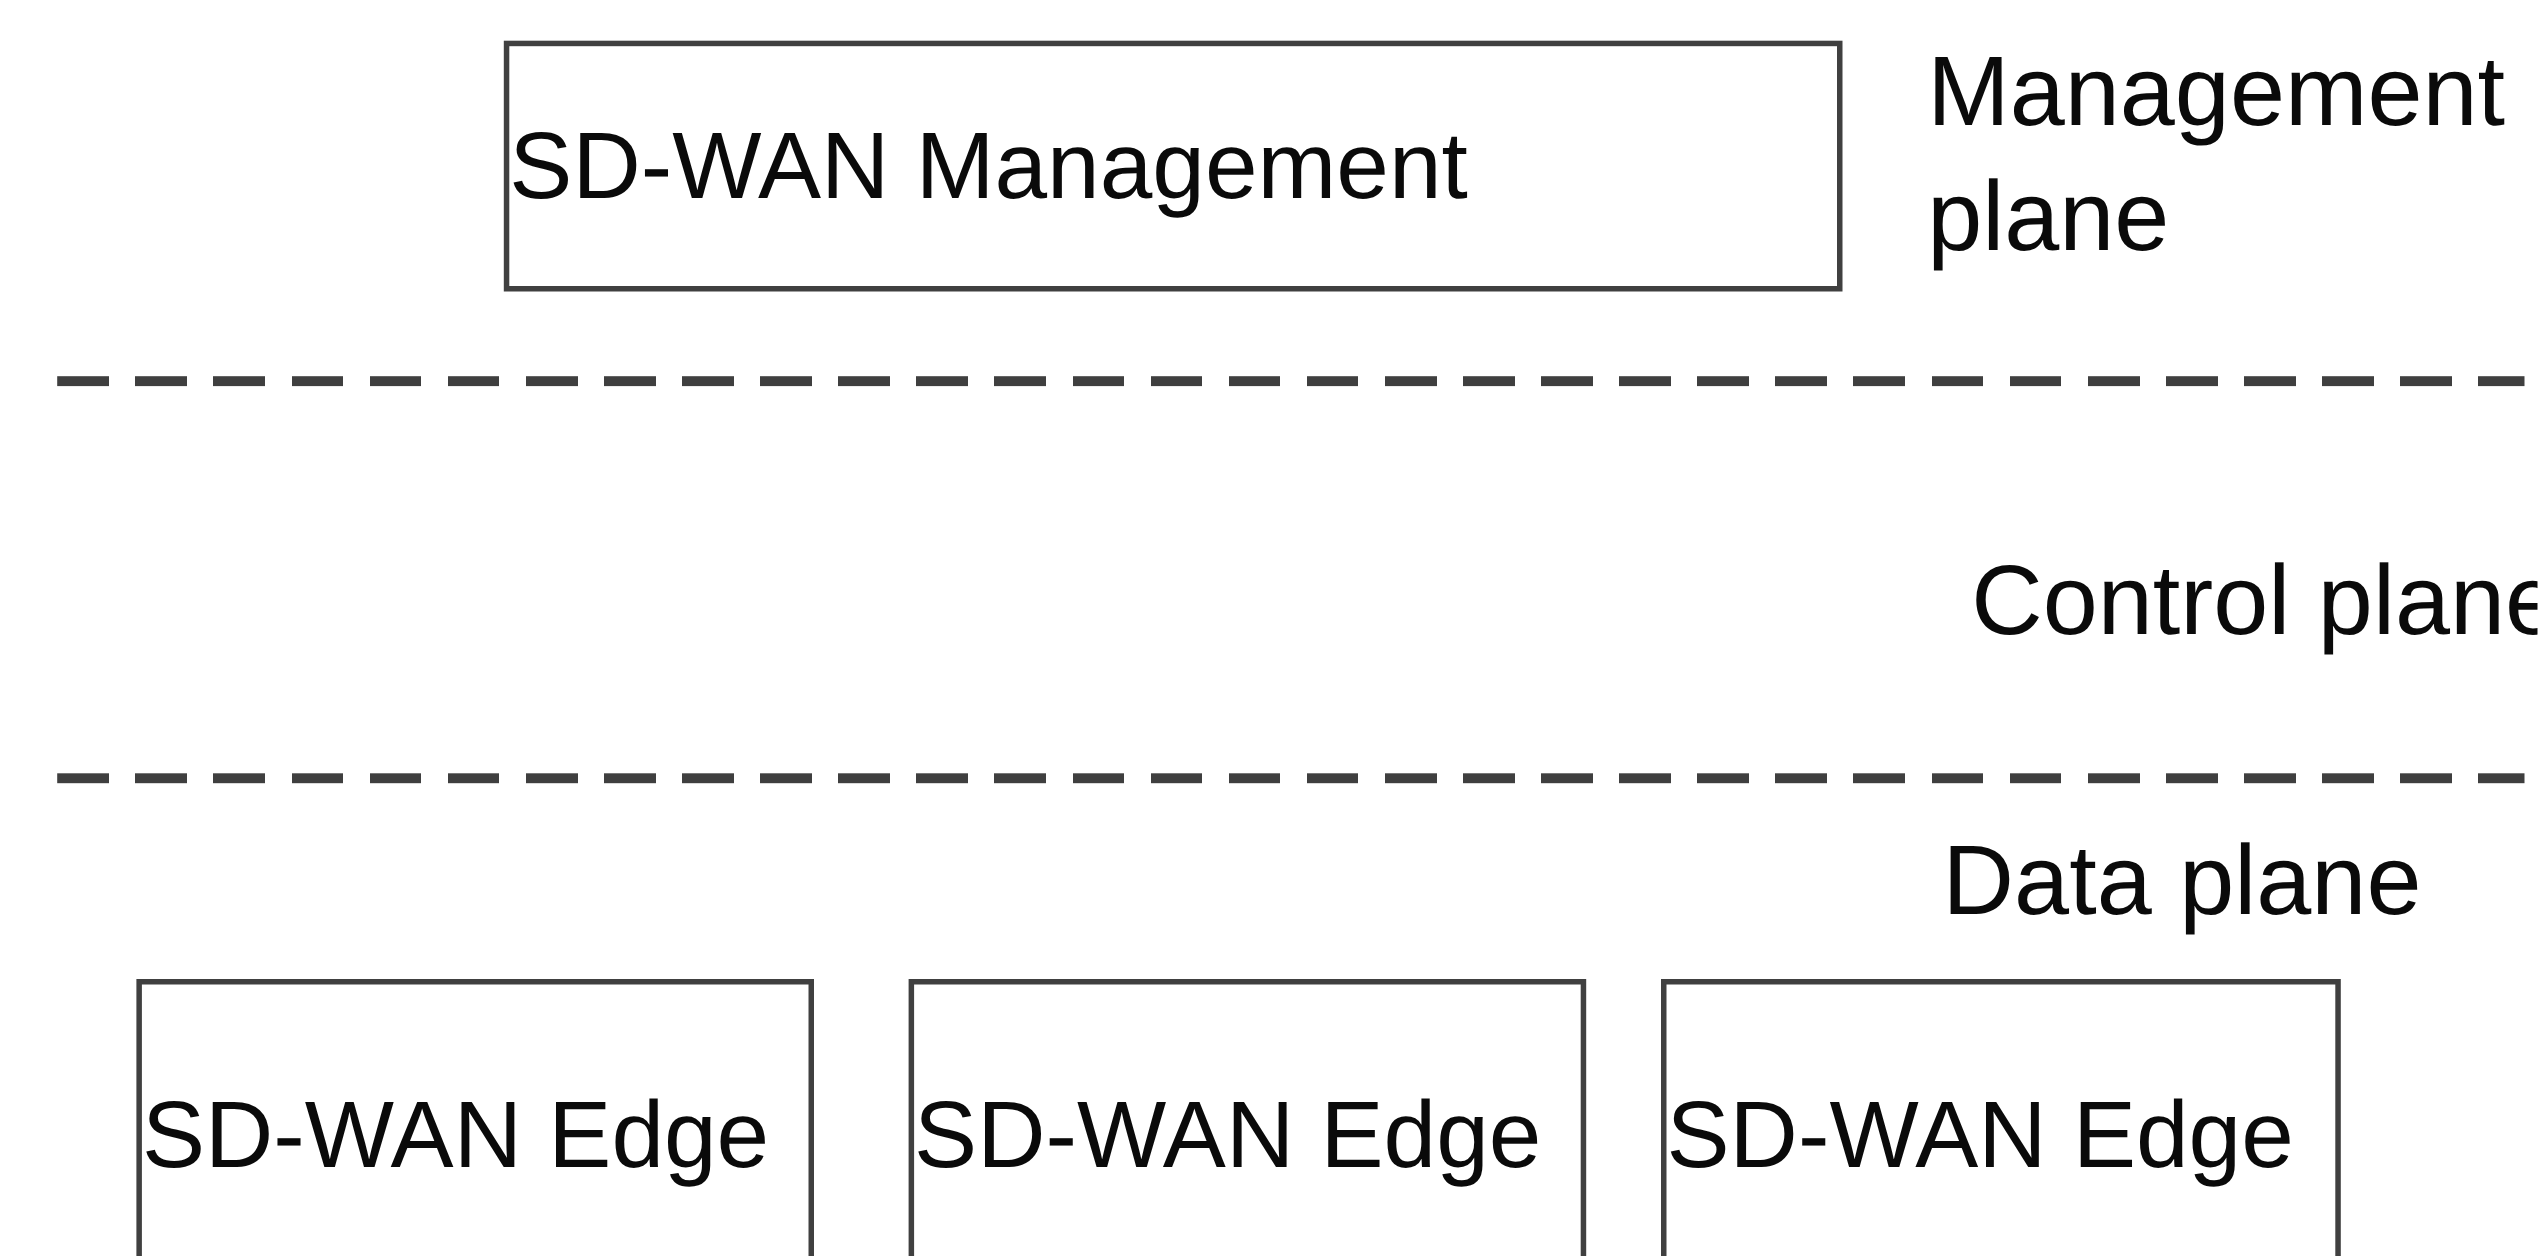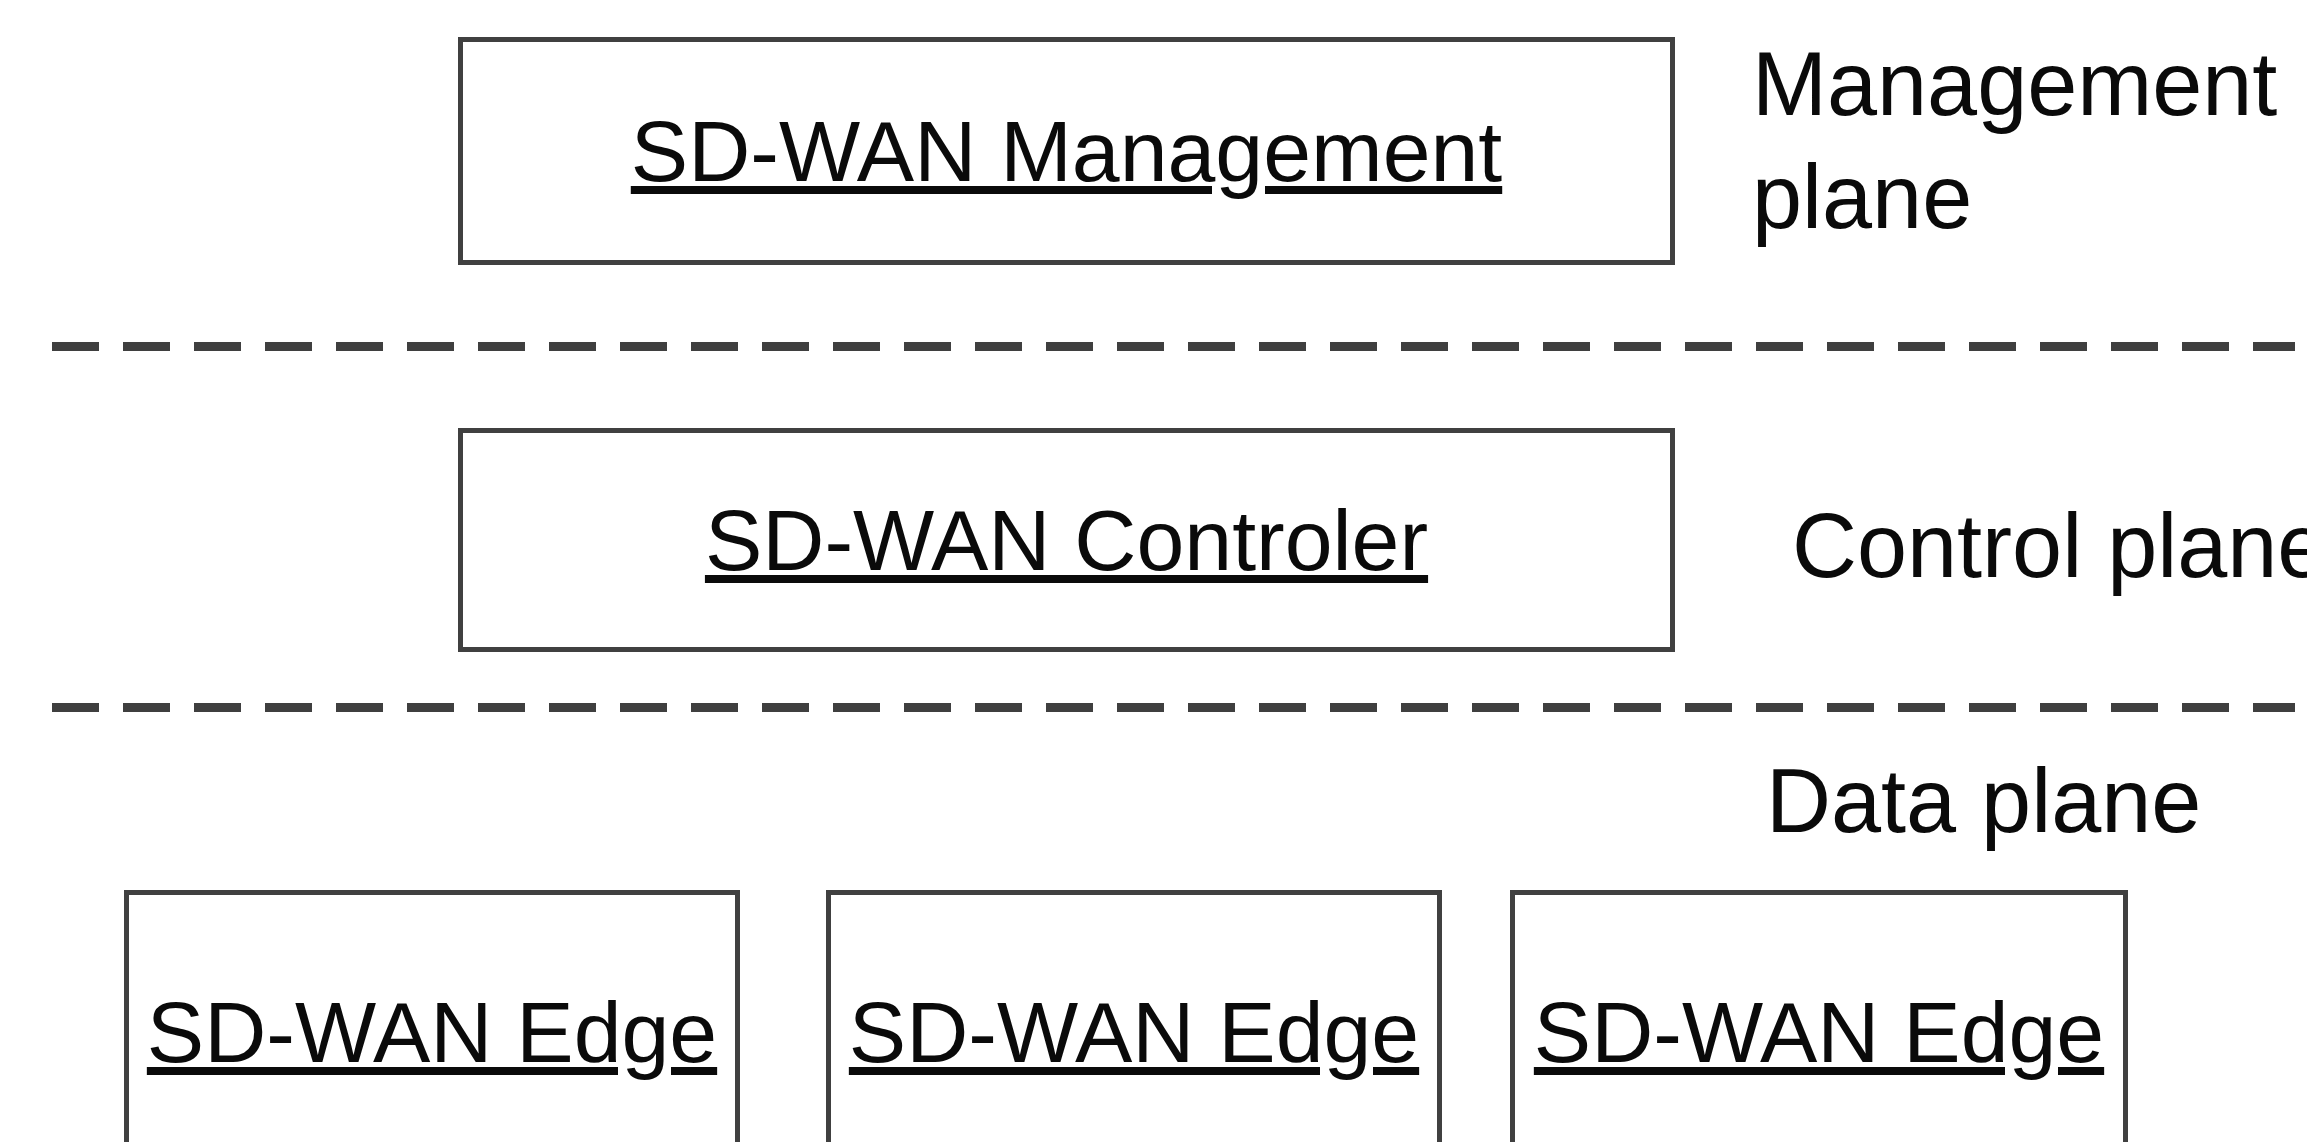--- a/index.html
+++ b/index.html
@@ -22,23 +22,21 @@
     font-family: "Liberation Sans", "DejaVu Sans", sans-serif;
     color: var(--text);
     overflow: hidden;
   }
   .box {
     position: absolute;
     background: var(--background);
     border: 5px solid var(--border);
     display: flex;
     align-items: center;
-    justify-content: center;
     text-align: center;
-    text-decoration: underline;
   }
   .box span {
     font-size: 86px;
     line-height: 1;
     white-space: nowrap;
   }
   .mgmt-box  { left: 458px;  top: 37px;  width: 1217px; height: 228px; }
   .ctrl-box  { left: 458px;  top: 428px; width: 1217px; height: 224px; }
   .edge-box  { top: 890px; height: 284px; }
   .edge-1 { left: 124px;  width: 616px; }
@@ -84,23 +82,20 @@
 
 <div class="canvas">
 
   <div class="box mgmt-box">
     <span>SD-WAN Management</span>
   </div>
   <div class="plane-label mgmt-label">Management plane</div>
 
   <div class="dash dash-1"></div>
 
-  <div class="box ctrl-box">
-    <span>SD-WAN Controler</span>
-  </div>
   <div class="plane-label ctrl-label">Control plane</div>
 
   <div class="dash dash-2"></div>
 
   <div class="plane-label data-label">Data plane</div>
 
   <div class="box edge-box edge-1">
     <span>SD-WAN Edge</span>
   </div>
   <div class="box edge-box edge-2">

